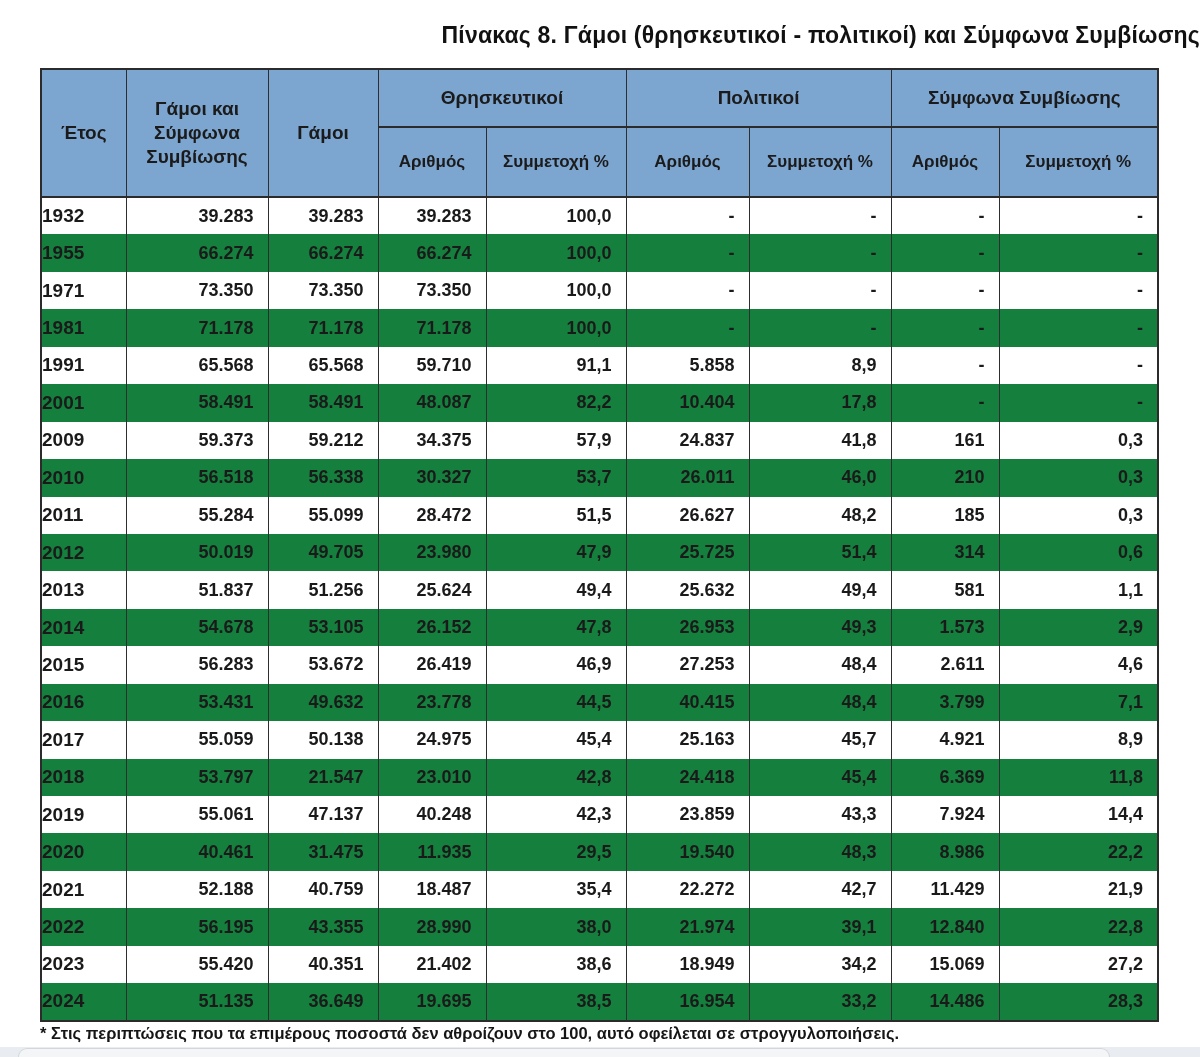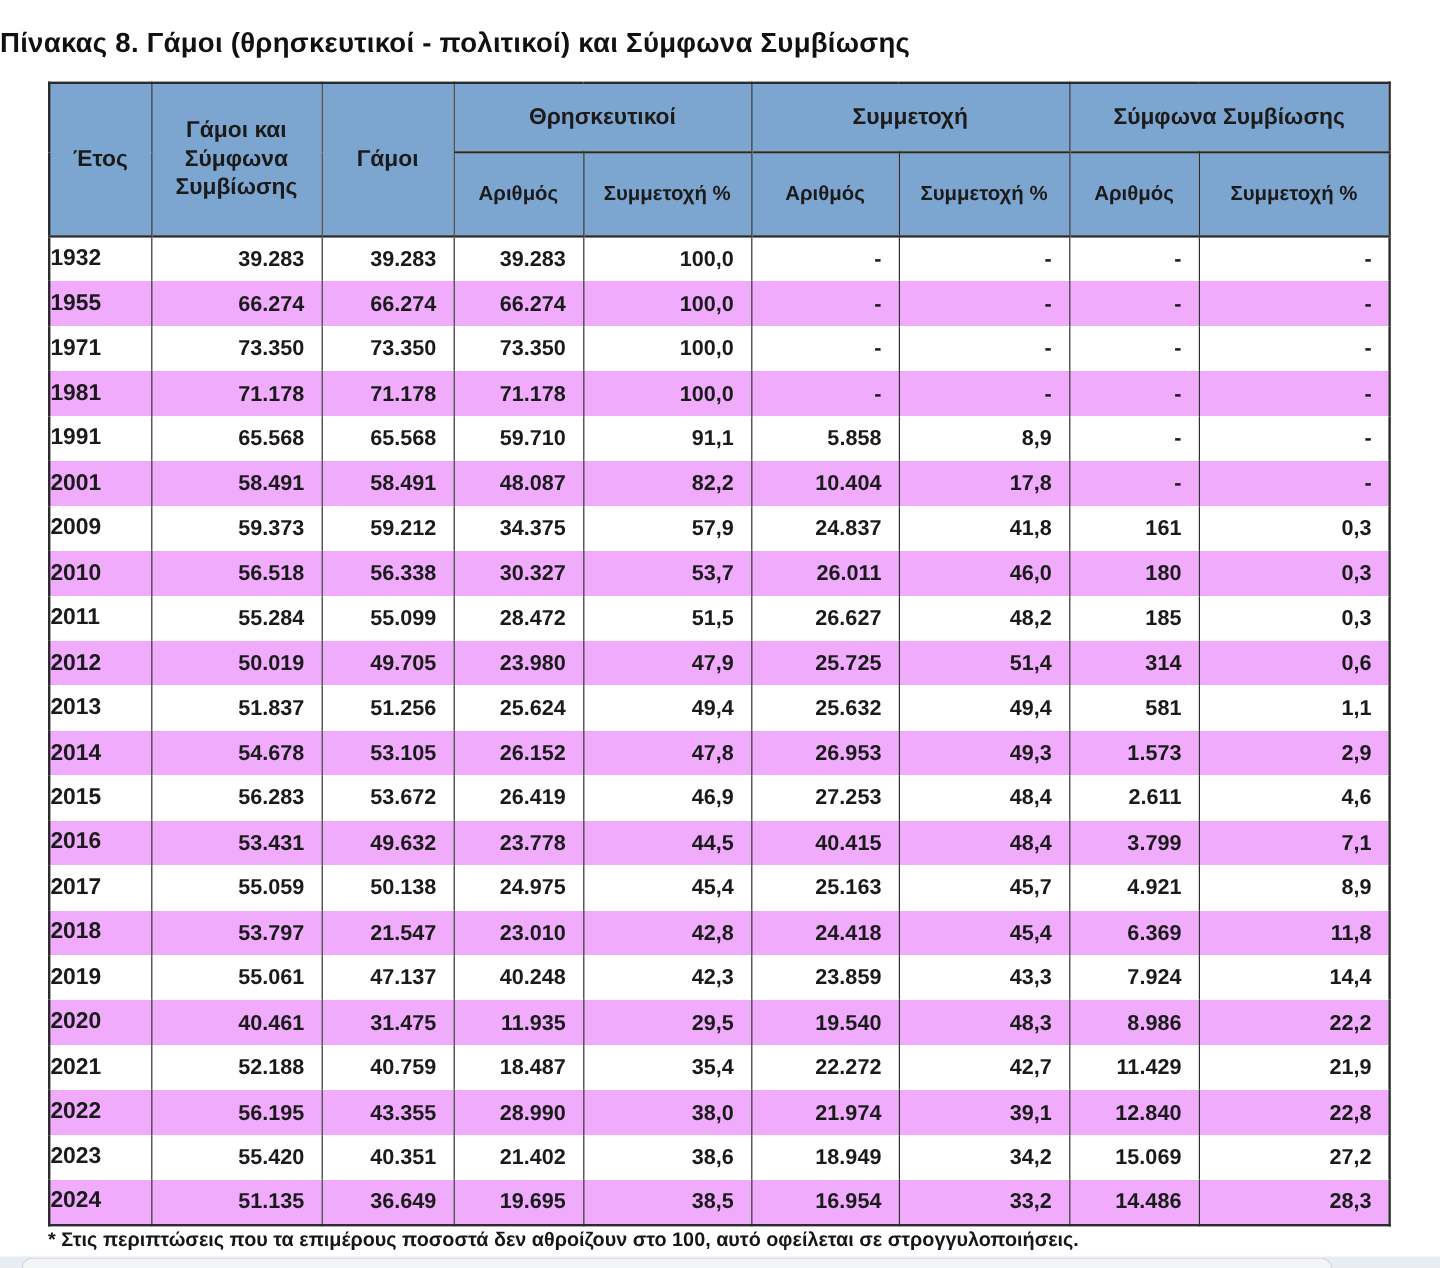--- a/index.html
+++ b/index.html
@@ -7,21 +7,21 @@
     width: 1200px; height: 1057px;
     background: #ffffff;
     font-family: "Liberation Sans", sans-serif;
     color: #1a1a1a;
     overflow: hidden;
     position: relative;
   }
   .page-title {
     position: absolute;
     top: 22px; left: 0; width: 1200px;
-    text-align: left;
+    text-align: right;
     font-size: 23px;
     font-weight: 700;
     color: #111111;
     letter-spacing: 0.2px;
   }
   .table-wrap {
     position: absolute;
     top: 68px; left: 40px;
   }
   table.stats {
@@ -48,21 +48,21 @@
   thead tr.sub-row th   { border-top: 1.8px solid #2e2e2e; }
   thead th { border-bottom: 2px solid #2b2b2b; }
   tbody td {
     height: 37.45px;
     font-size: 18px;
     font-weight: 700;
     vertical-align: middle;
     border-top: none;
     border-bottom: none;
   }
-  tbody tr.striped { background: #f0abfc; }
+  tbody tr.striped { background: #15803d; }
   td.year-cell { text-align: left; font-size: 19px; }
   td.value-cell { text-align: right; padding-right: 14px; }
   .footnote {
     position: absolute;
     top: 1024px; left: 40px;
     font-size: 16.5px;
     font-weight: 700;
     color: #161616;
     text-align: center;
   }
@@ -99,21 +99,21 @@
       <col style="width:142px">
       <col style="width:108px">
       <col style="width:159px">
     </colgroup>
     <thead>
       <tr class="group-row">
         <th rowspan="2" class="span-head">Έτος</th>
         <th rowspan="2" class="span-head">Γάμοι και Σύμφωνα Συμβίωσης</th>
         <th rowspan="2" class="span-head">Γάμοι</th>
         <th colspan="2">Θρησκευτικοί</th>
-        <th colspan="2">Συμμετοχή</th>
+        <th colspan="2">Πολιτικοί</th>
         <th colspan="2">Σύμφωνα Συμβίωσης</th>
       </tr>
       <tr class="sub-row">
         <th>Αριθμός</th>
         <th>Συμμετοχή %</th>
         <th>Αριθμός</th>
         <th>Συμμετοχή %</th>
         <th>Αριθμός</th>
         <th>Συμμετοχή %</th>
       </tr>
@@ -197,21 +197,21 @@
           <td class="value-cell">0,3</td>
         </tr>
         <tr class="striped">
           <td class="year-cell">2010</td>
           <td class="value-cell">56.518</td>
           <td class="value-cell">56.338</td>
           <td class="value-cell">30.327</td>
           <td class="value-cell">53,7</td>
           <td class="value-cell">26.011</td>
           <td class="value-cell">46,0</td>
-          <td class="value-cell">180</td>
+          <td class="value-cell">210</td>
           <td class="value-cell">0,3</td>
         </tr>
         <tr>
           <td class="year-cell">2011</td>
           <td class="value-cell">55.284</td>
           <td class="value-cell">55.099</td>
           <td class="value-cell">28.472</td>
           <td class="value-cell">51,5</td>
           <td class="value-cell">26.627</td>
           <td class="value-cell">48,2</td>

